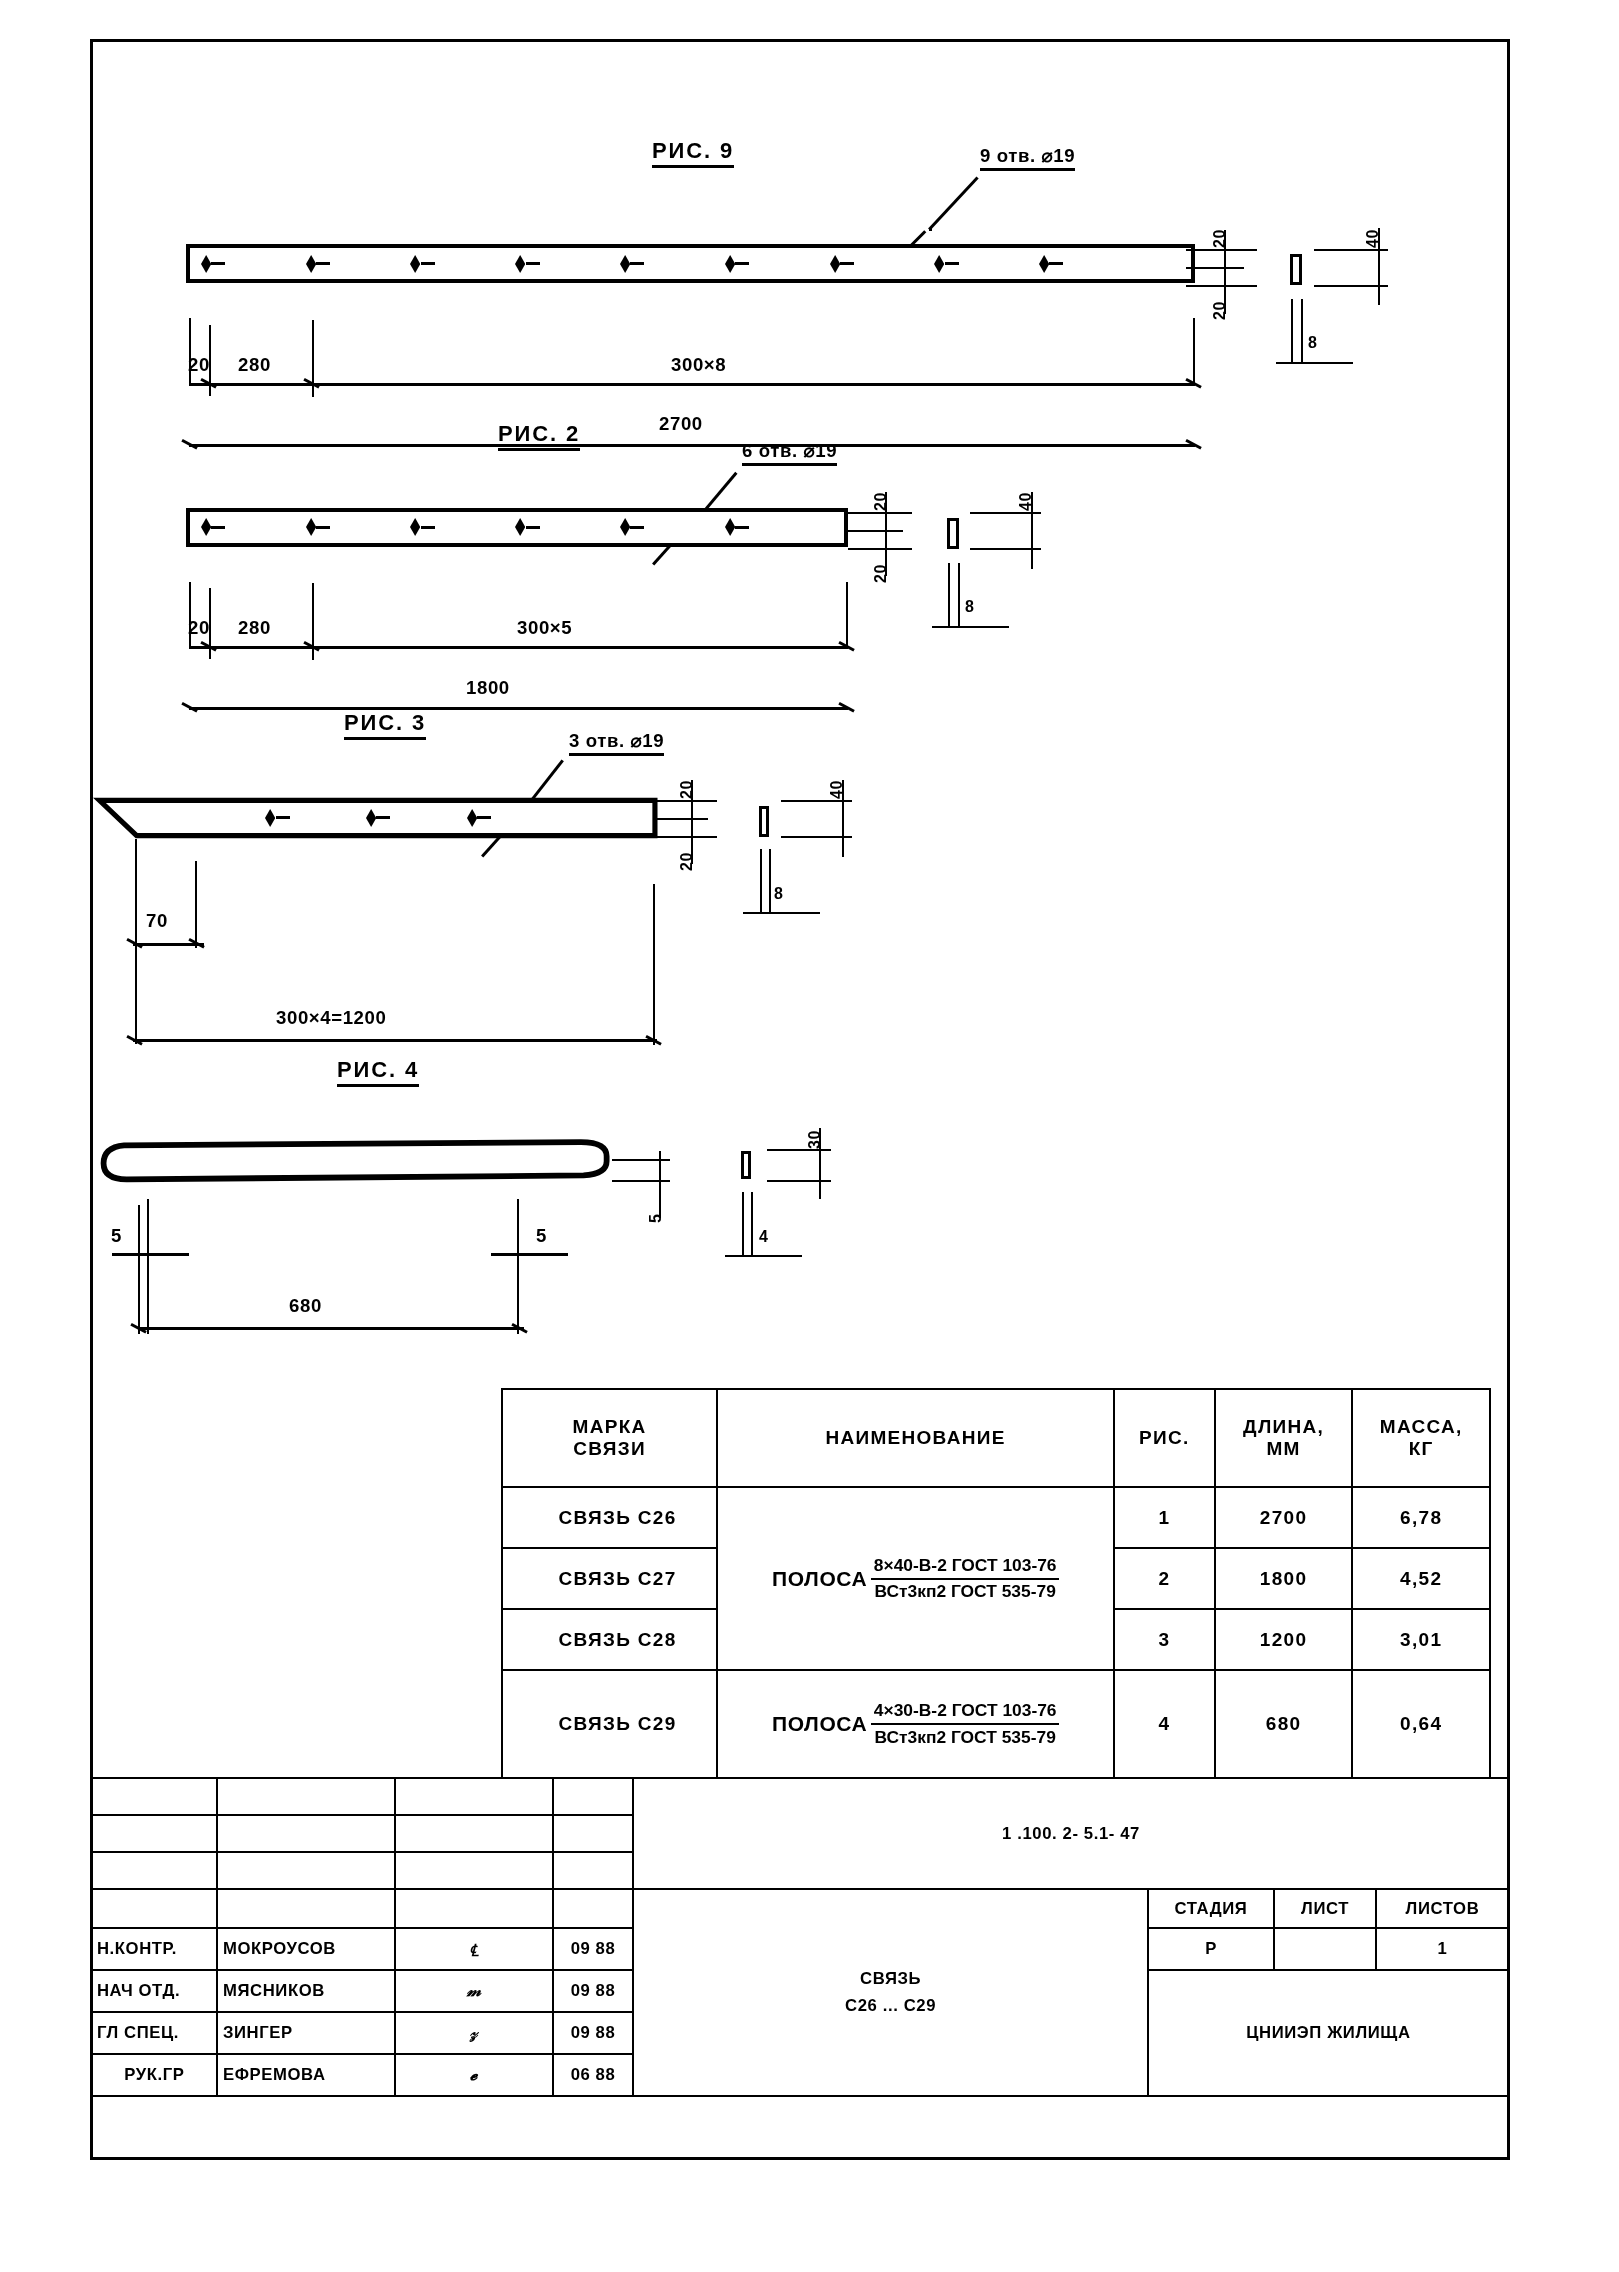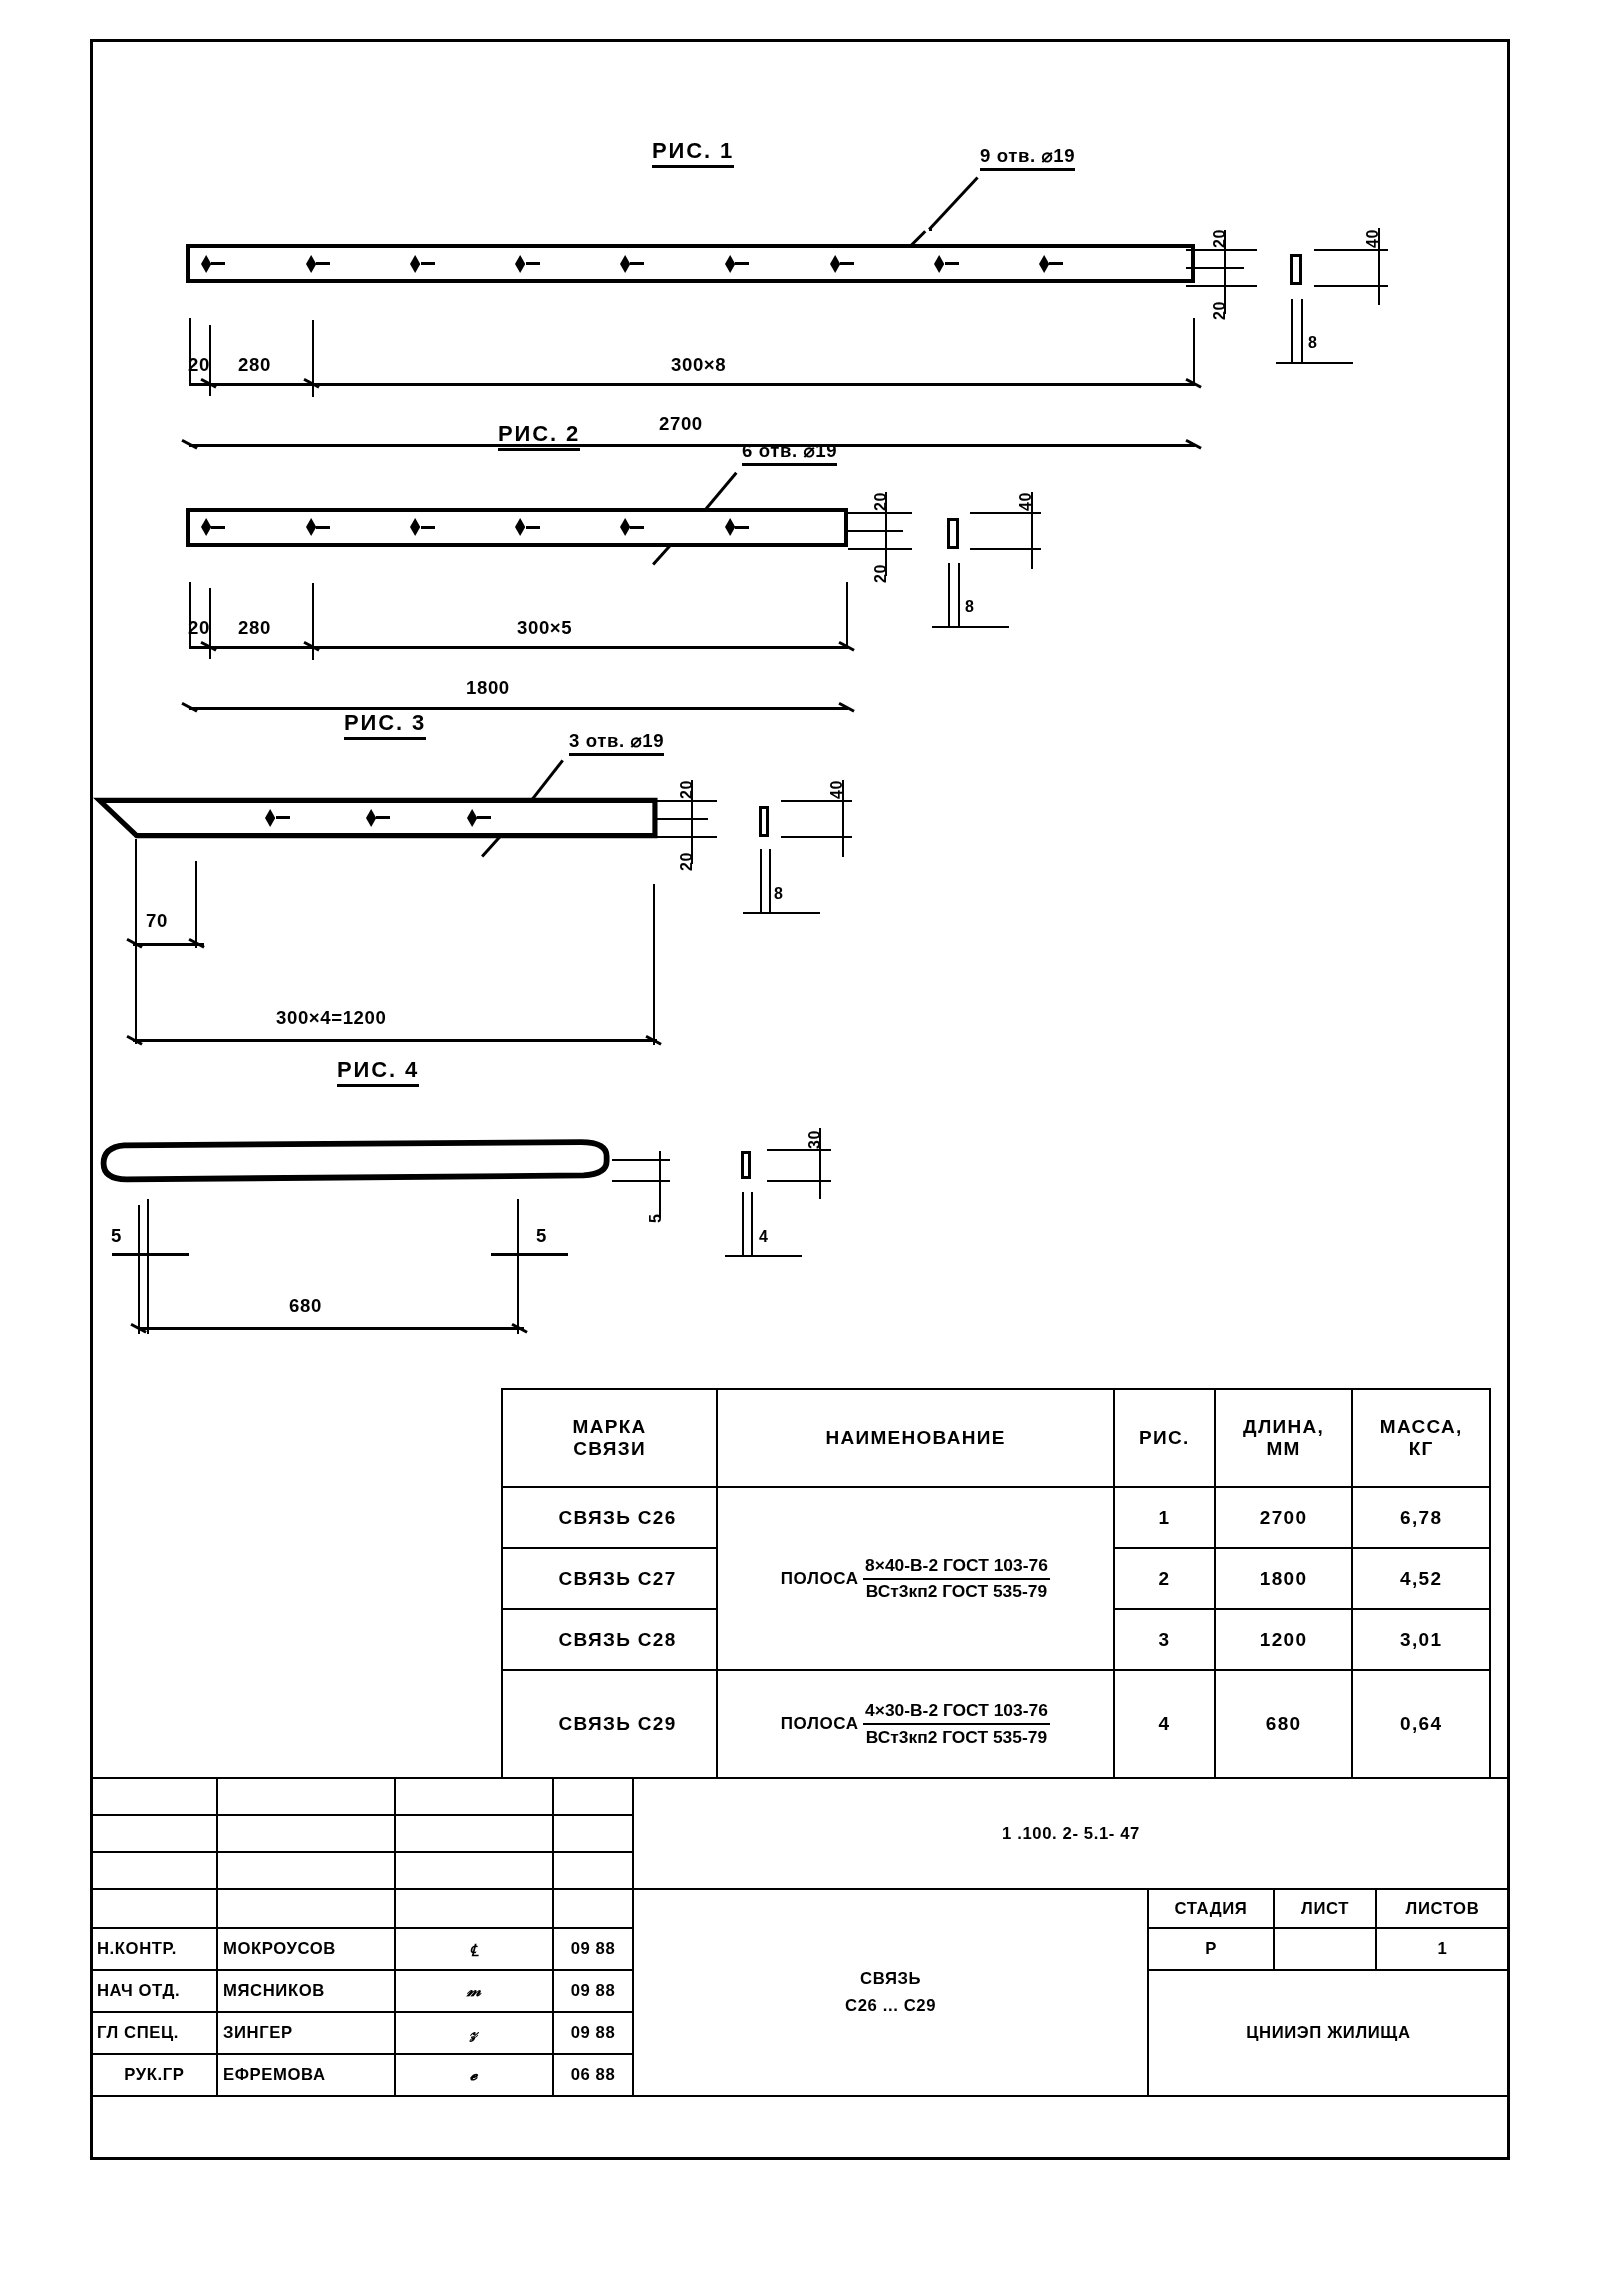--- a/index.html
+++ b/index.html
@@ -85,21 +85,21 @@
     font-size:19px;
     letter-spacing:1.3px;
     text-align:center;
     vertical-align:middle;
     padding:0 5.1px;
     color:#000;
   }
   .spec .mark-cell{text-align:center;padding-left:21px;letter-spacing:1.3px;}
   .spec .name-cell{padding:5.1px 6.4px;}
   .frac-wrap{display:flex;align-items:center;justify-content:center;gap:3.9px;}
-  .frac-lbl{font-size:17px;letter-spacing:0.6px;}
+  .frac-lbl{font-size:21px;letter-spacing:0.6px;}
   .frac{display:inline-block;text-align:center;}
   .frac .num{font-size:17.4px;letter-spacing:0px;padding:0 2.6px 1.9px 2.6px;border-bottom:2.6px solid #000;display:block;}
   .frac .den{font-size:17.4px;letter-spacing:0px;padding-top:1.9px;display:block;}
 
   
   .tb{position:absolute;border-collapse:collapse;}
   .tb td{
     border:2.6px solid #000;
     font-family:"Liberation Sans", sans-serif;
     font-weight:bold;
@@ -116,21 +116,21 @@
   .org{font-size:28px;letter-spacing:0.6px;font-weight:bold;}
   .sig{font-family:"Liberation Serif",serif;font-style:italic;font-size:22px;}
   .hdrsm{font-size:16.7px;letter-spacing:0.6px;}
 </style>
 </head>
 <body>
 
 <div class="sheet">
 
   <div>
-    <div class="txt fig-title abs" style="left:559px;top:96px;">РИС. 1</div>
+    <div class="txt fig-title abs" style="left:559px;top:96px;">РИС. 9</div>
 
     <div class="txt callout abs callout-u" style="left:887px;top:103px;">9 отв. ⌀19</div>
     <div class="leader" style="left:836px;top:186px;width:71px;transform:rotate(-47deg);"></div>
     <div class="hline" style="left:836px;top:186px;width:3.2px;height:3.2px;"></div>
     <div class="leader" style="left:789px;top:231px;width:61px;transform:rotate(-45deg);"></div>
 
     <div class="bar" style="left:93px;top:202px;width:1009px;height:39px;"></div>
 
     <div class="hole" style="left:108px;top:213px;"></div>
       <div class="hole-tick" style="left:118px;top:220px;"></div>

